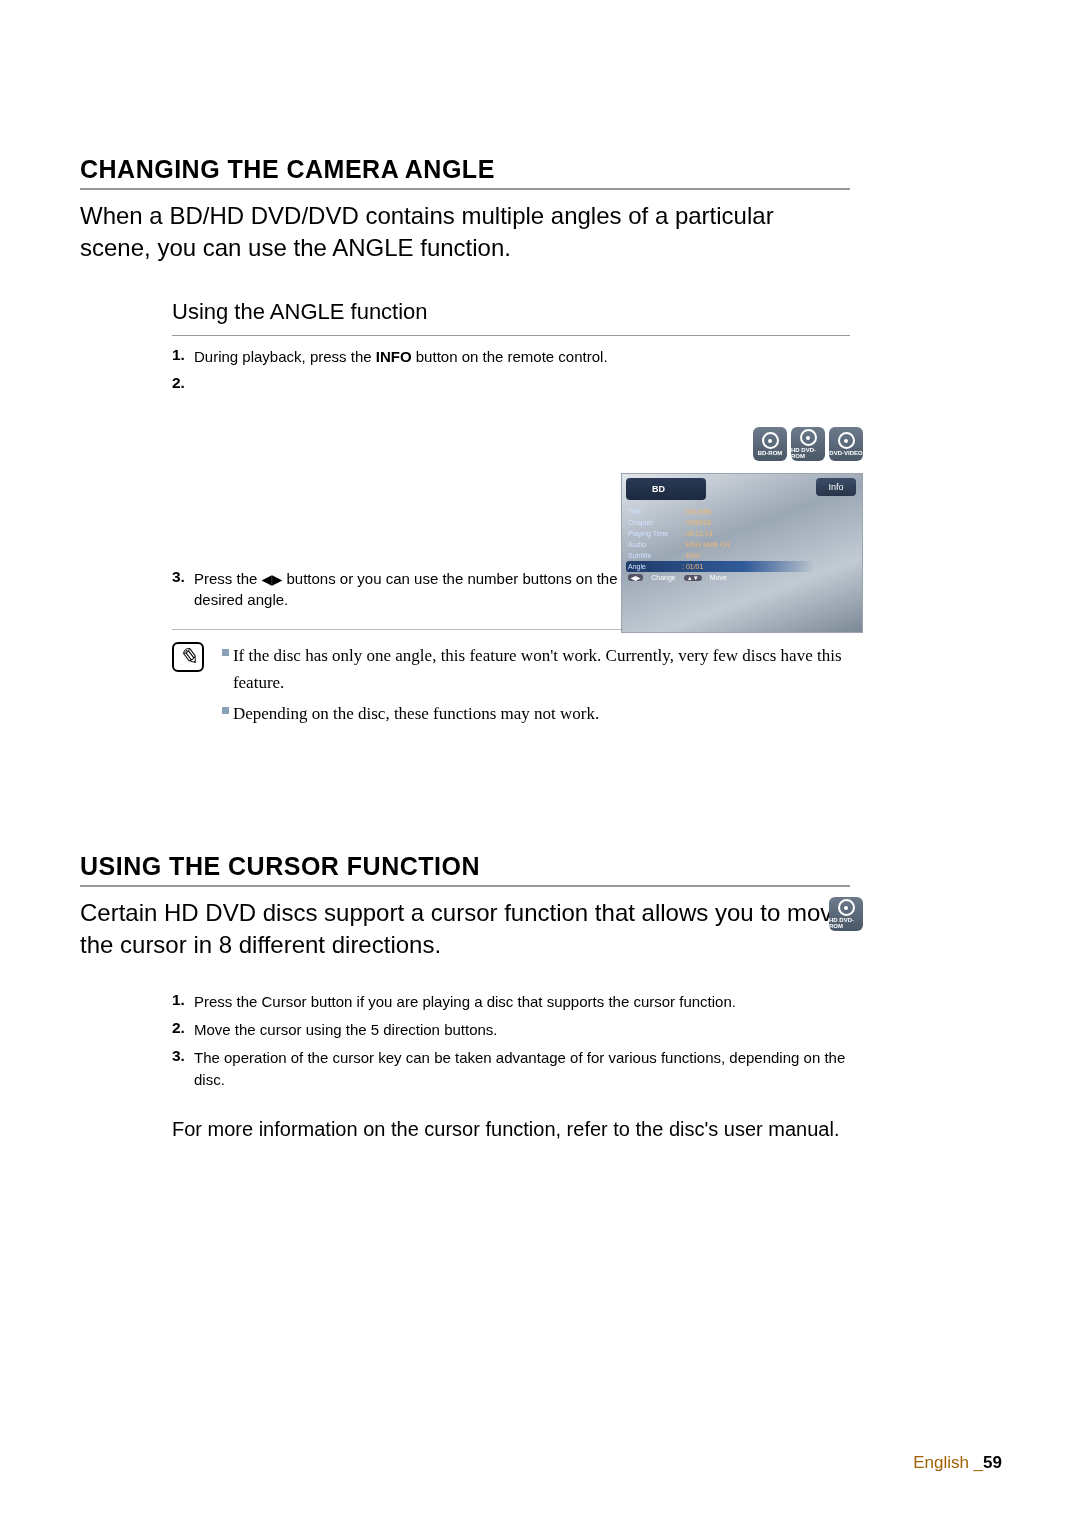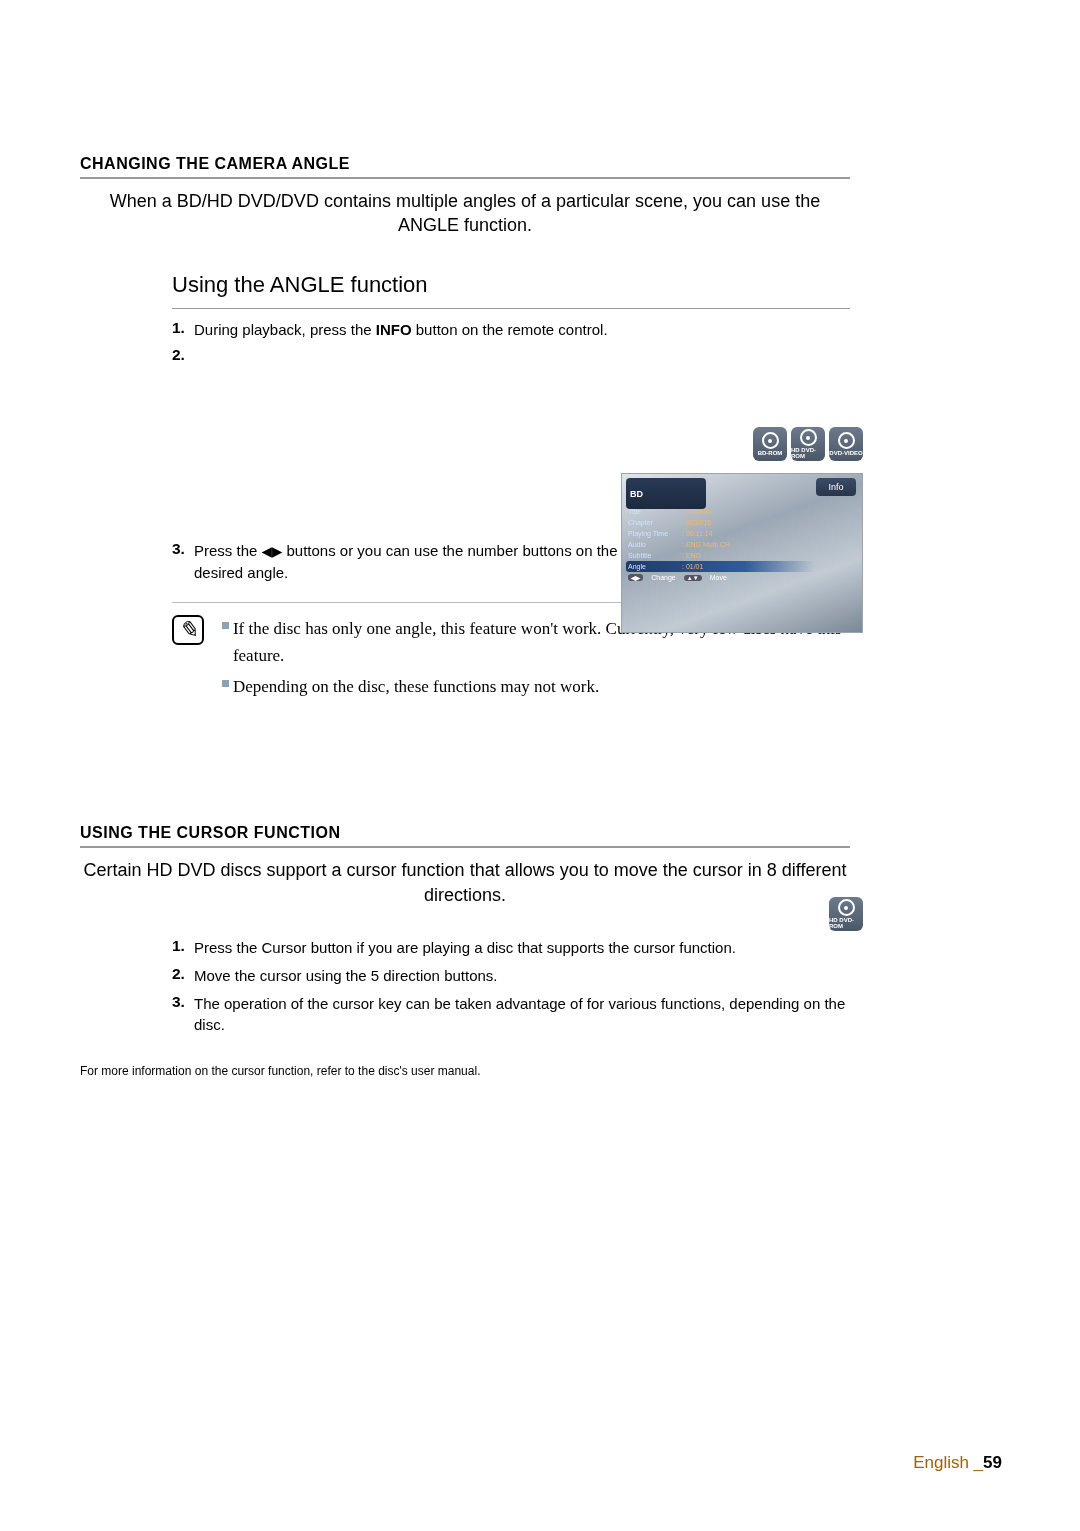--- a/index.html
+++ b/index.html
@@ -11,40 +11,39 @@
     font-family: Arial, Helvetica, sans-serif;
     color: #000;
   }
   .page {
     position: absolute;
     top: 155px;
     left: 80px;
     width: 770px;
   }
   .h1 {
-    font-size: 16px;
+    font-size: 25px;
     font-weight: bold;
     letter-spacing: 0.5px;
     margin-bottom: 4px;
   }
   .rule {
     height: 2px;
     background: #999;
     margin: 4px 0 10px 0;
   }
   .rule-thin {
     height: 1px;
     background: #bbb;
     margin: 12px 0 12px 0;
   }
   .intro {
-    font-size: 18px;
+    font-size: 24px;
     line-height: 1.35;
     margin-bottom: 34px;
-    text-align: center;
   }
   .h2 {
     font-size: 22px;
     font-weight: normal;
     margin-bottom: 10px;
     margin-left: 92px;
   }
   .sub-rule {
     height: 1px;
     background: #999;
@@ -115,23 +114,23 @@
   .screenshot {
     position: absolute;
     top: 318px;
     right: -13px;
     width: 242px;
     height: 160px;
     background: linear-gradient(160deg,#e2e6eb 0%, #9ba7b4 40%, #c2cbd4 70%, #7b8895 100%);
     border: 1px solid #9aa4b0;
   }
   .screen-topbar { height: 26px; display:flex; }
-  .tab-bd { width: 80px; height: 31px; margin: 4px 0 3px 4px; border-radius:4px;
+  .tab-bd { width: 80px; height: 22px; margin: 4px 0 3px 4px; border-radius:4px;
     background: linear-gradient(#2a3a55,#1c2a40); color:#fff; font-size:9px; font-weight:bold;
-    display:flex; align-items:center; padding-left:4px; }
+    display:flex; align-items:center; padding-left:26px; }
   .tab-info { width: 40px; height: 18px; margin: 4px 0 0 110px; border-radius:4px;
     background: linear-gradient(#3c4c68,#28354a); color:#fff; font-size:9px;
     display:flex; align-items:center; justify-content:center; }
   .info-rows { margin: 6px 0 0 6px; font-size: 7px; color:#fff; }
   .info-row { display:flex; gap:6px; height:11px; align-items:center;}
   .info-row .lbl { width:48px; color:#cfe1ff; }
   .info-row .val { color:#f0b870; }
   .info-row.hl { background: linear-gradient(90deg,#1f3b6a,#305a99 50%,transparent 80%); border-radius:3px; padding-left:2px; margin-left:-2px;}
   .foot { display:flex; gap:8px; font-size:7px; color:#fff; margin:2px 0 0 6px; align-items:center; }
   .pill { background:#556; border-radius:3px; padding:0 3px; font-size:6px; font-weight:bold; }
@@ -148,21 +147,22 @@
     right: 78px;
     font-size: 17px;
     color: #000;
   }
   .footer .lbl { color:#a16207; }
   .footer .num { font-weight:bold; }
 
   .steps-block { margin-top: 4px; }
   .step-wide .step-body { max-width: 660px; }
   .para-ind {
-    font-size: 12px;
+    margin-left: 92px;
+    font-size: 20px;
     margin-top: 22px;
   }
 </style>
 </head>
 <body>
 
 <div class="page">
 
   <div class="h1">CHANGING THE CAMERA ANGLE</div>
   <div class="rule"></div>

